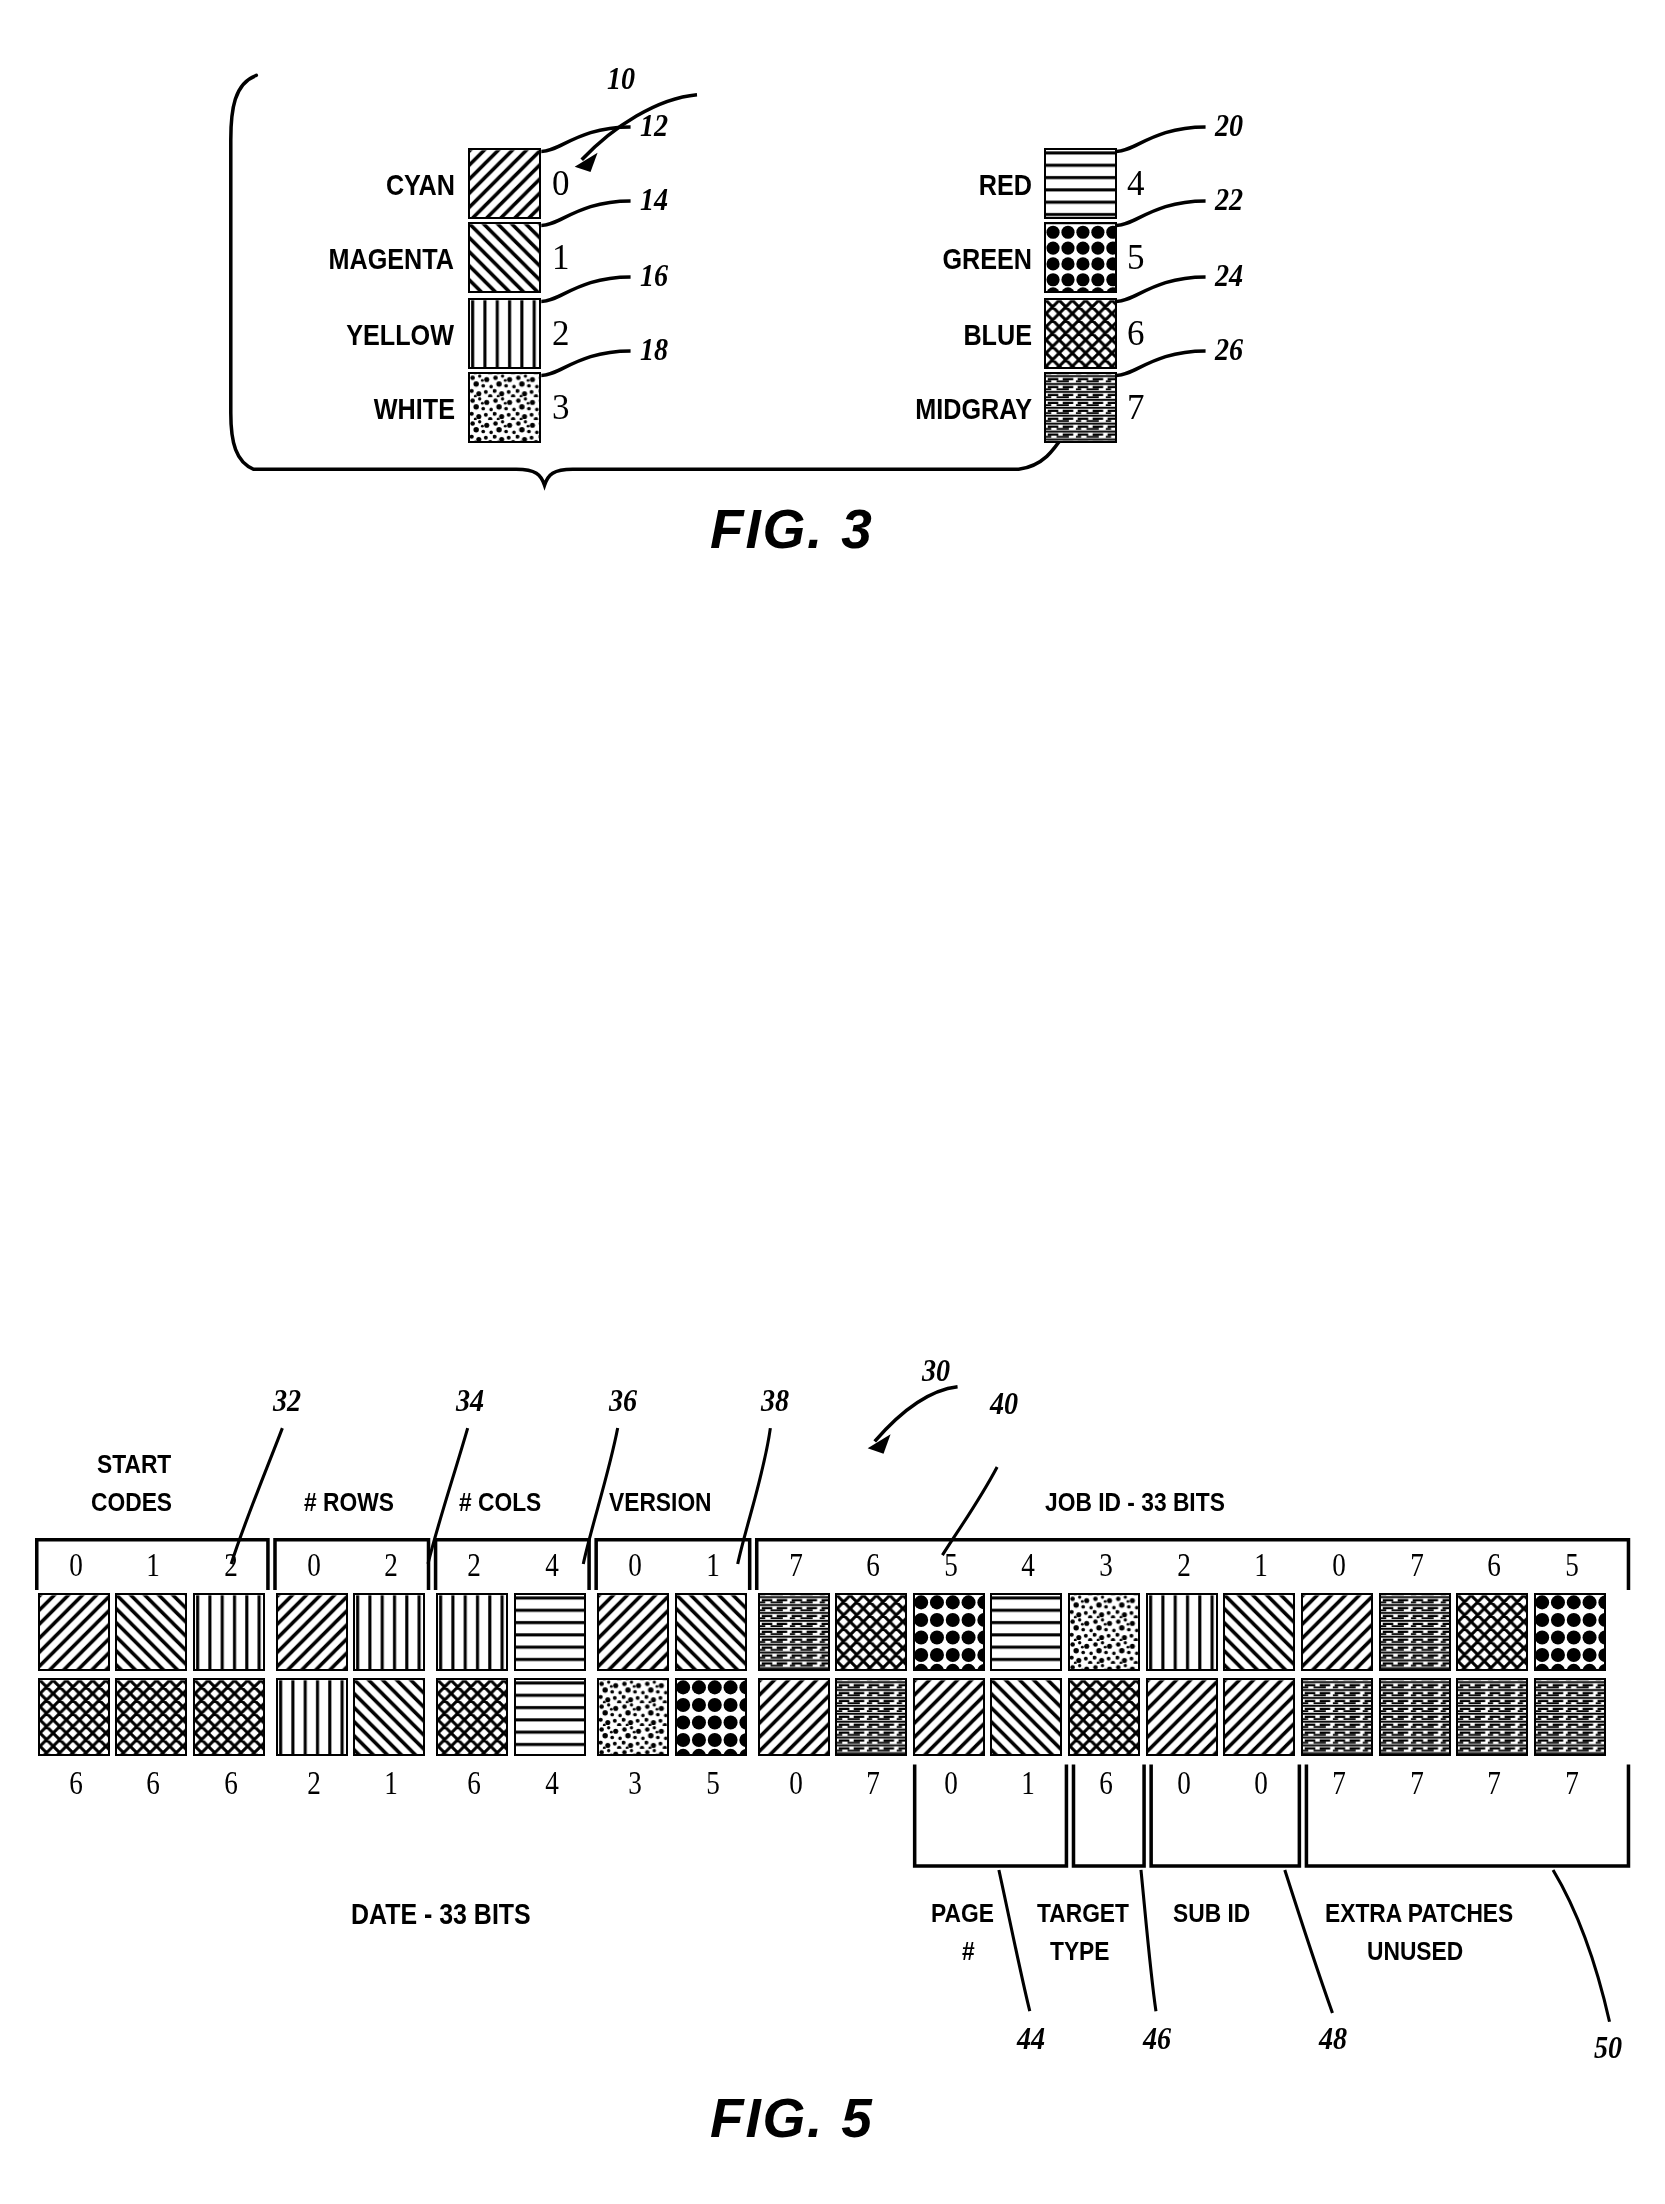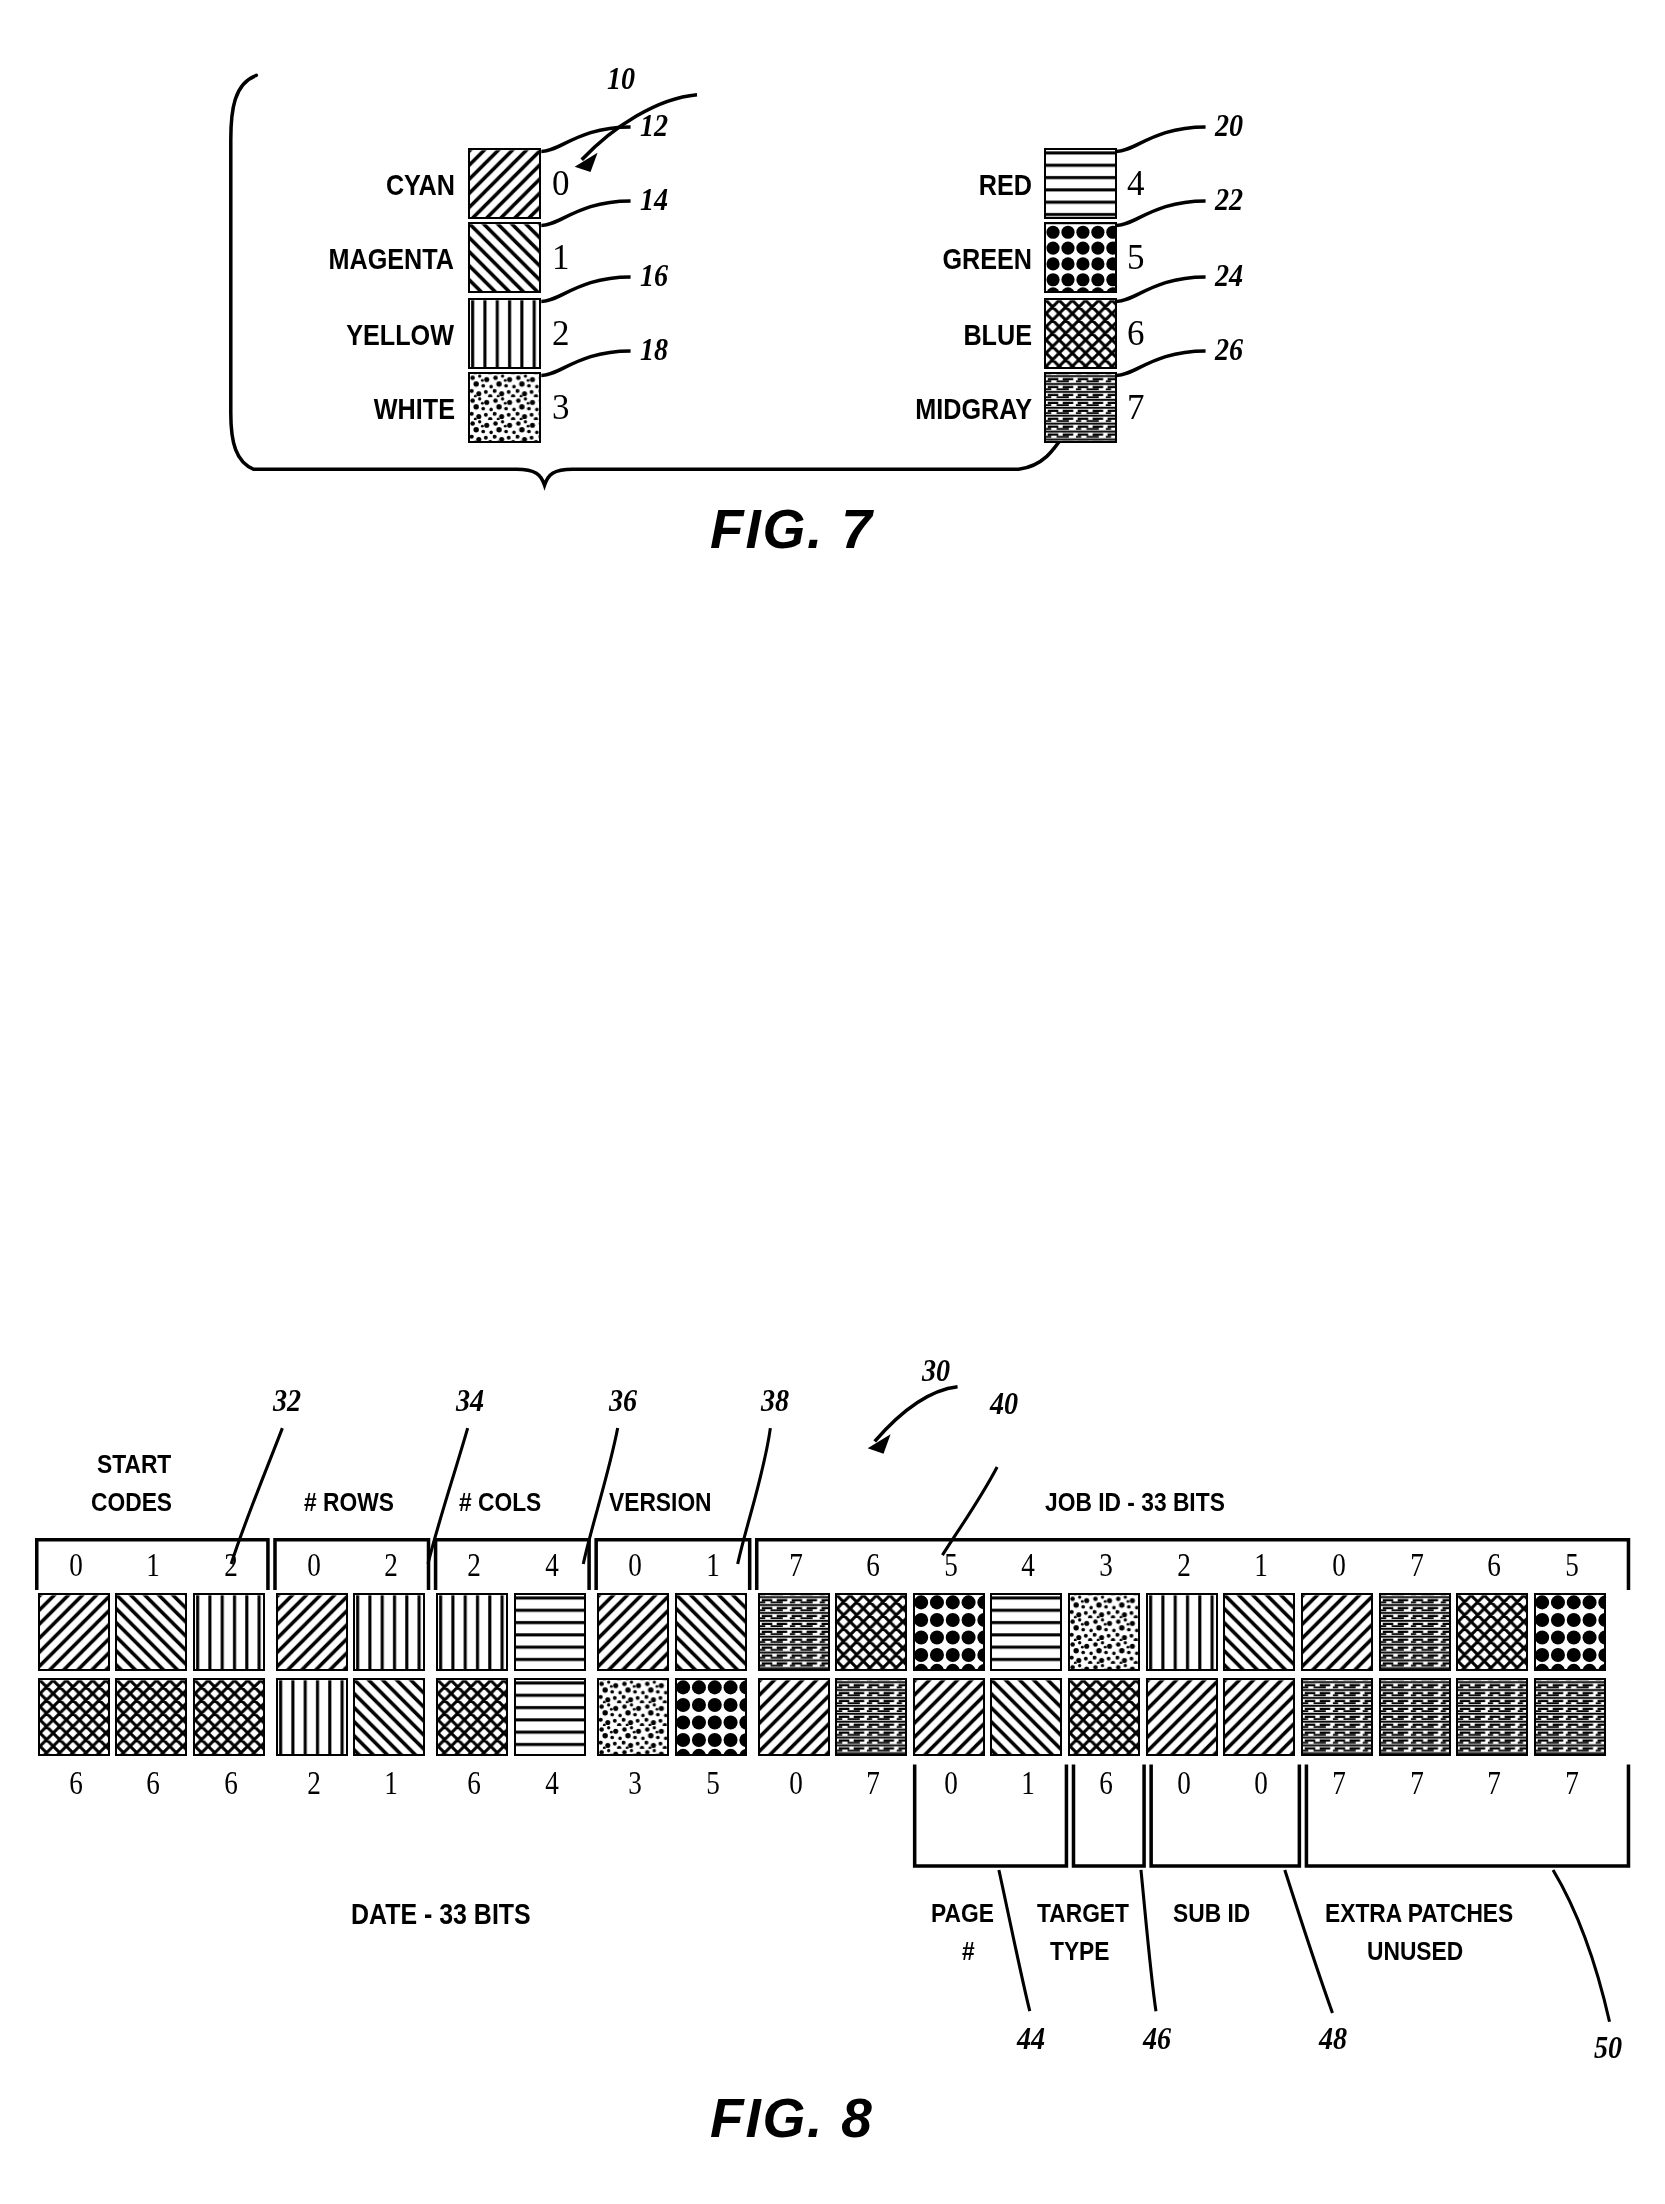--- a/index.html
+++ b/index.html
@@ -242,21 +242,21 @@
     <svg width="73" height="71" viewBox="0 0 83 80">
         <rect width="83" height="80" fill="url(#p-finedash)"></rect>
       </svg>
   </div>
   <div class="abs digit-lg" style="left:1127px;top:388px;">7</div>
   <svg class="abs" style="left:1109px;top:344px;" width="110" height="35" viewBox="0 0 125 40">
     <path d="M 8,36 C 30,36 50,8 110,8" fill="none" stroke="#000" stroke-width="4"></path>
   </svg>
   <div class="abs refnum" style="left:1213px;top:331px;">26</div>
 
-  <div class="abs fig-caption" style="left:710px;top:497px;">FIG. 7</div>
+  <div class="abs fig-caption" style="left:710px;top:497px;">FIG. 3</div>
 </div>
 
 <div class="abs" style="left:0;top:0;width:1666px;height:2205px;">
 
   <div class="abs lbl" style="left:97px;top:1449px;">START</div>
   <div class="abs lbl" style="left:91px;top:1487px;">CODES</div>
   <div class="abs lbl" style="left:304px;top:1487px;"># ROWS</div>
   <div class="abs lbl" style="left:459px;top:1487px;"># COLS</div>
   <div class="abs lbl" style="left:609px;top:1487px;">VERSION</div>
   <div class="abs lbl" style="left:1045px;top:1487px;">JOB ID - 33 BITS</div>
@@ -653,15 +653,15 @@
     <path d="M 1132,10 C 1143,60 1157,130 1167,170" fill="none" stroke="#000" stroke-width="3.5"></path>
     <path d="M 1293,10 C 1298,60 1304,130 1310,170" fill="none" stroke="#000" stroke-width="3.5"></path>
     <path d="M 1456,10 C 1472,60 1495,130 1510,172" fill="none" stroke="#000" stroke-width="3.5"></path>
     <path d="M 1760,10 C 1790,60 1810,120 1824,182" fill="none" stroke="#000" stroke-width="3.5"></path>
   </svg>
   <div class="abs refnum" style="left:1015px;top:2020px;">44</div>
   <div class="abs refnum" style="left:1141px;top:2020px;">46</div>
   <div class="abs refnum" style="left:1317px;top:2020px;">48</div>
   <div class="abs refnum" style="left:1592px;top:2029px;">50</div>
 
-  <div class="abs fig-caption" style="left:710px;top:2086px;">FIG. 8</div>
+  <div class="abs fig-caption" style="left:710px;top:2086px;">FIG. 5</div>
 </div>
 
 
 </body></html>

